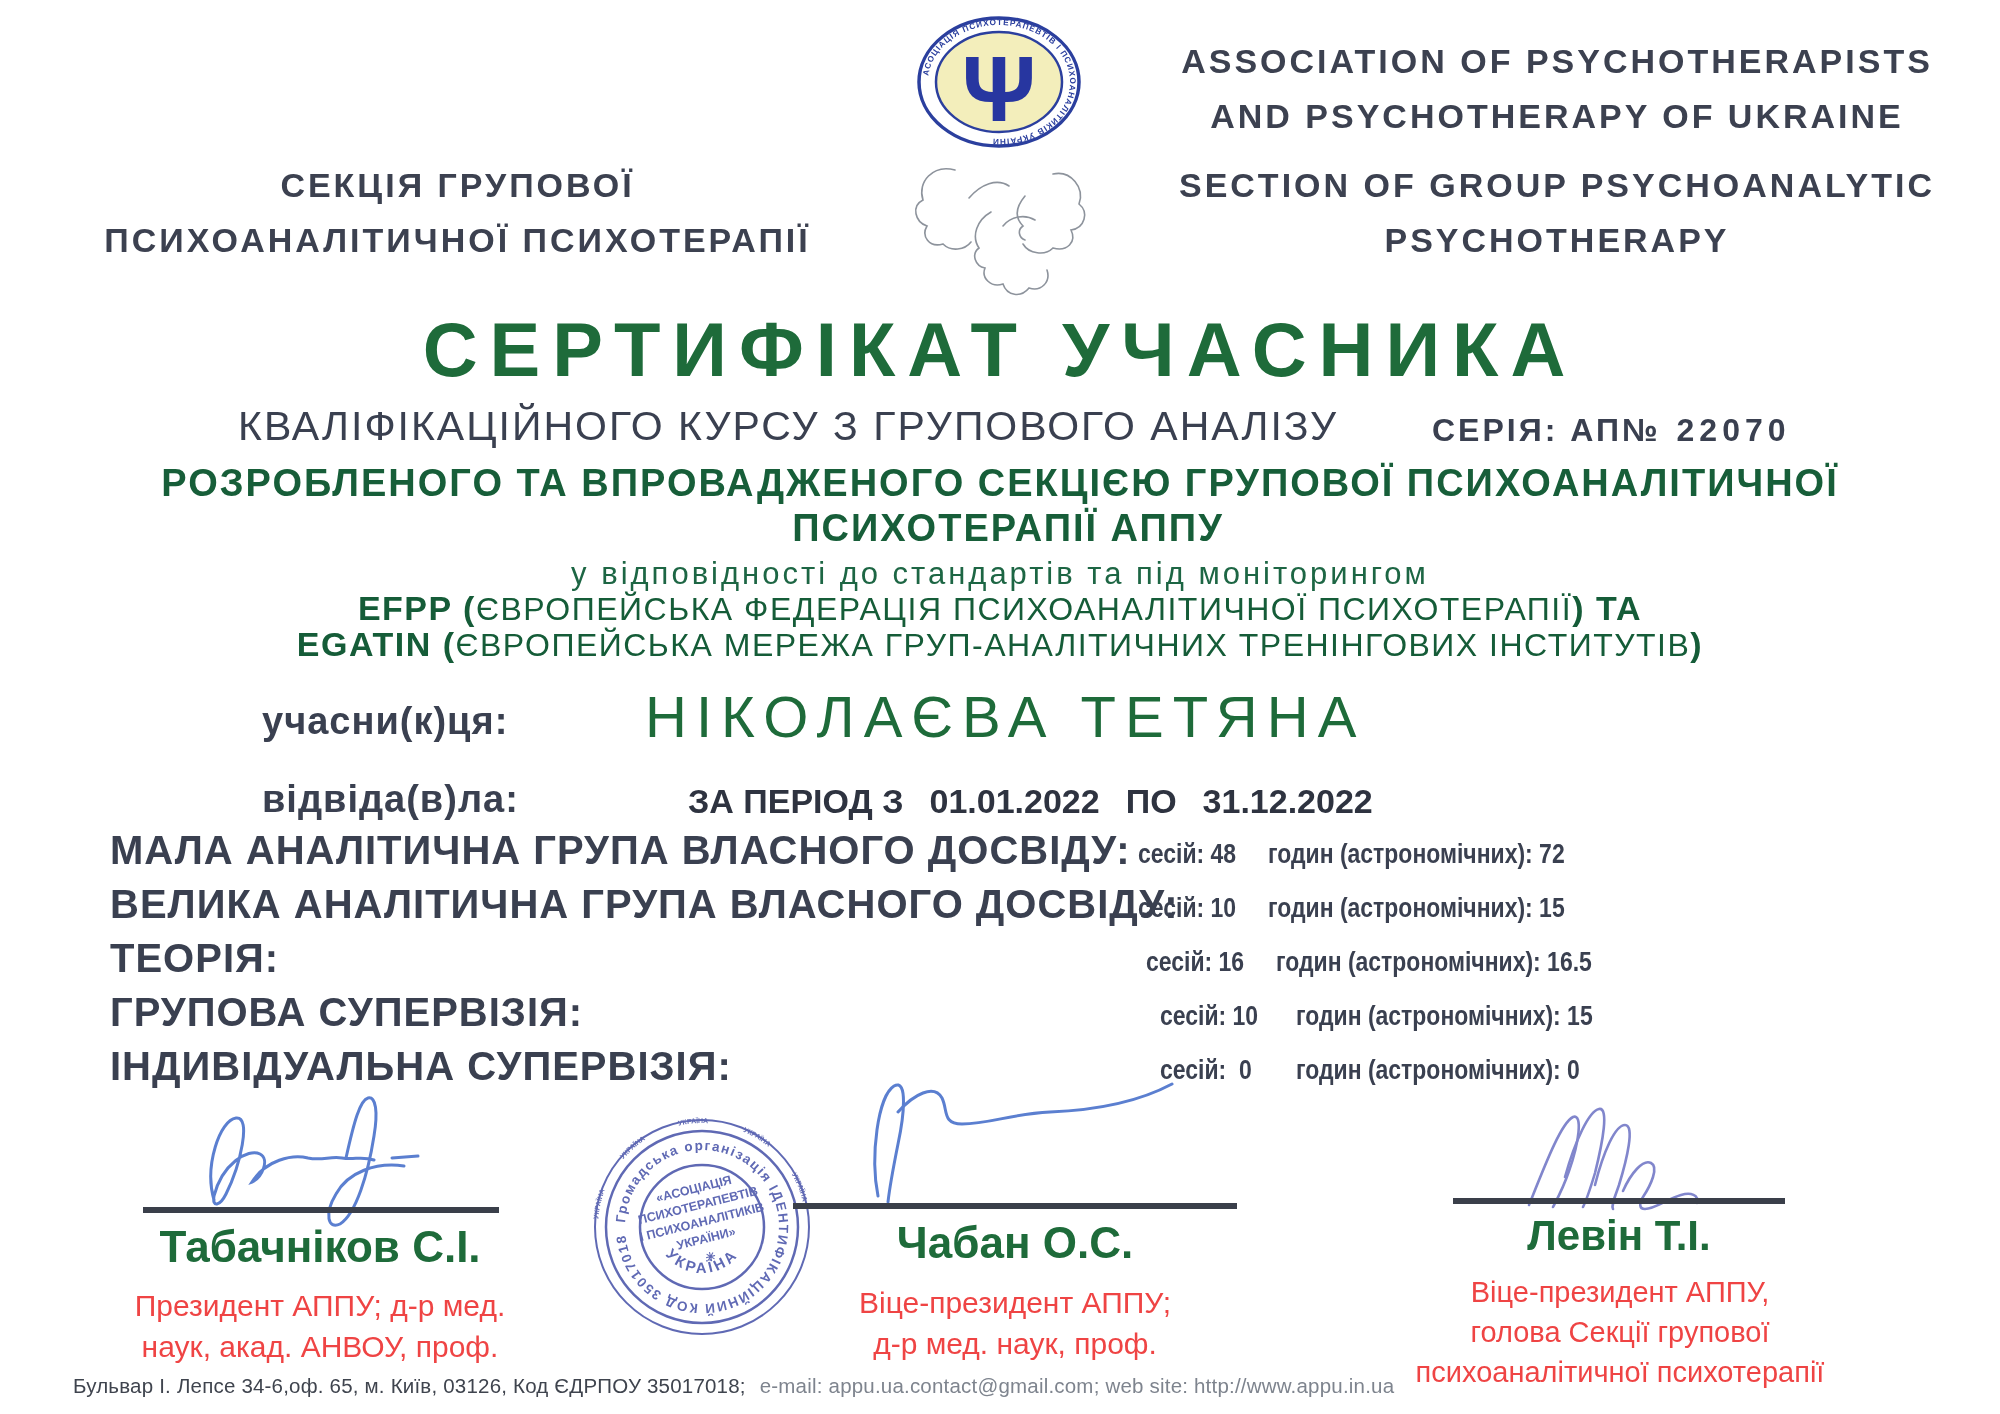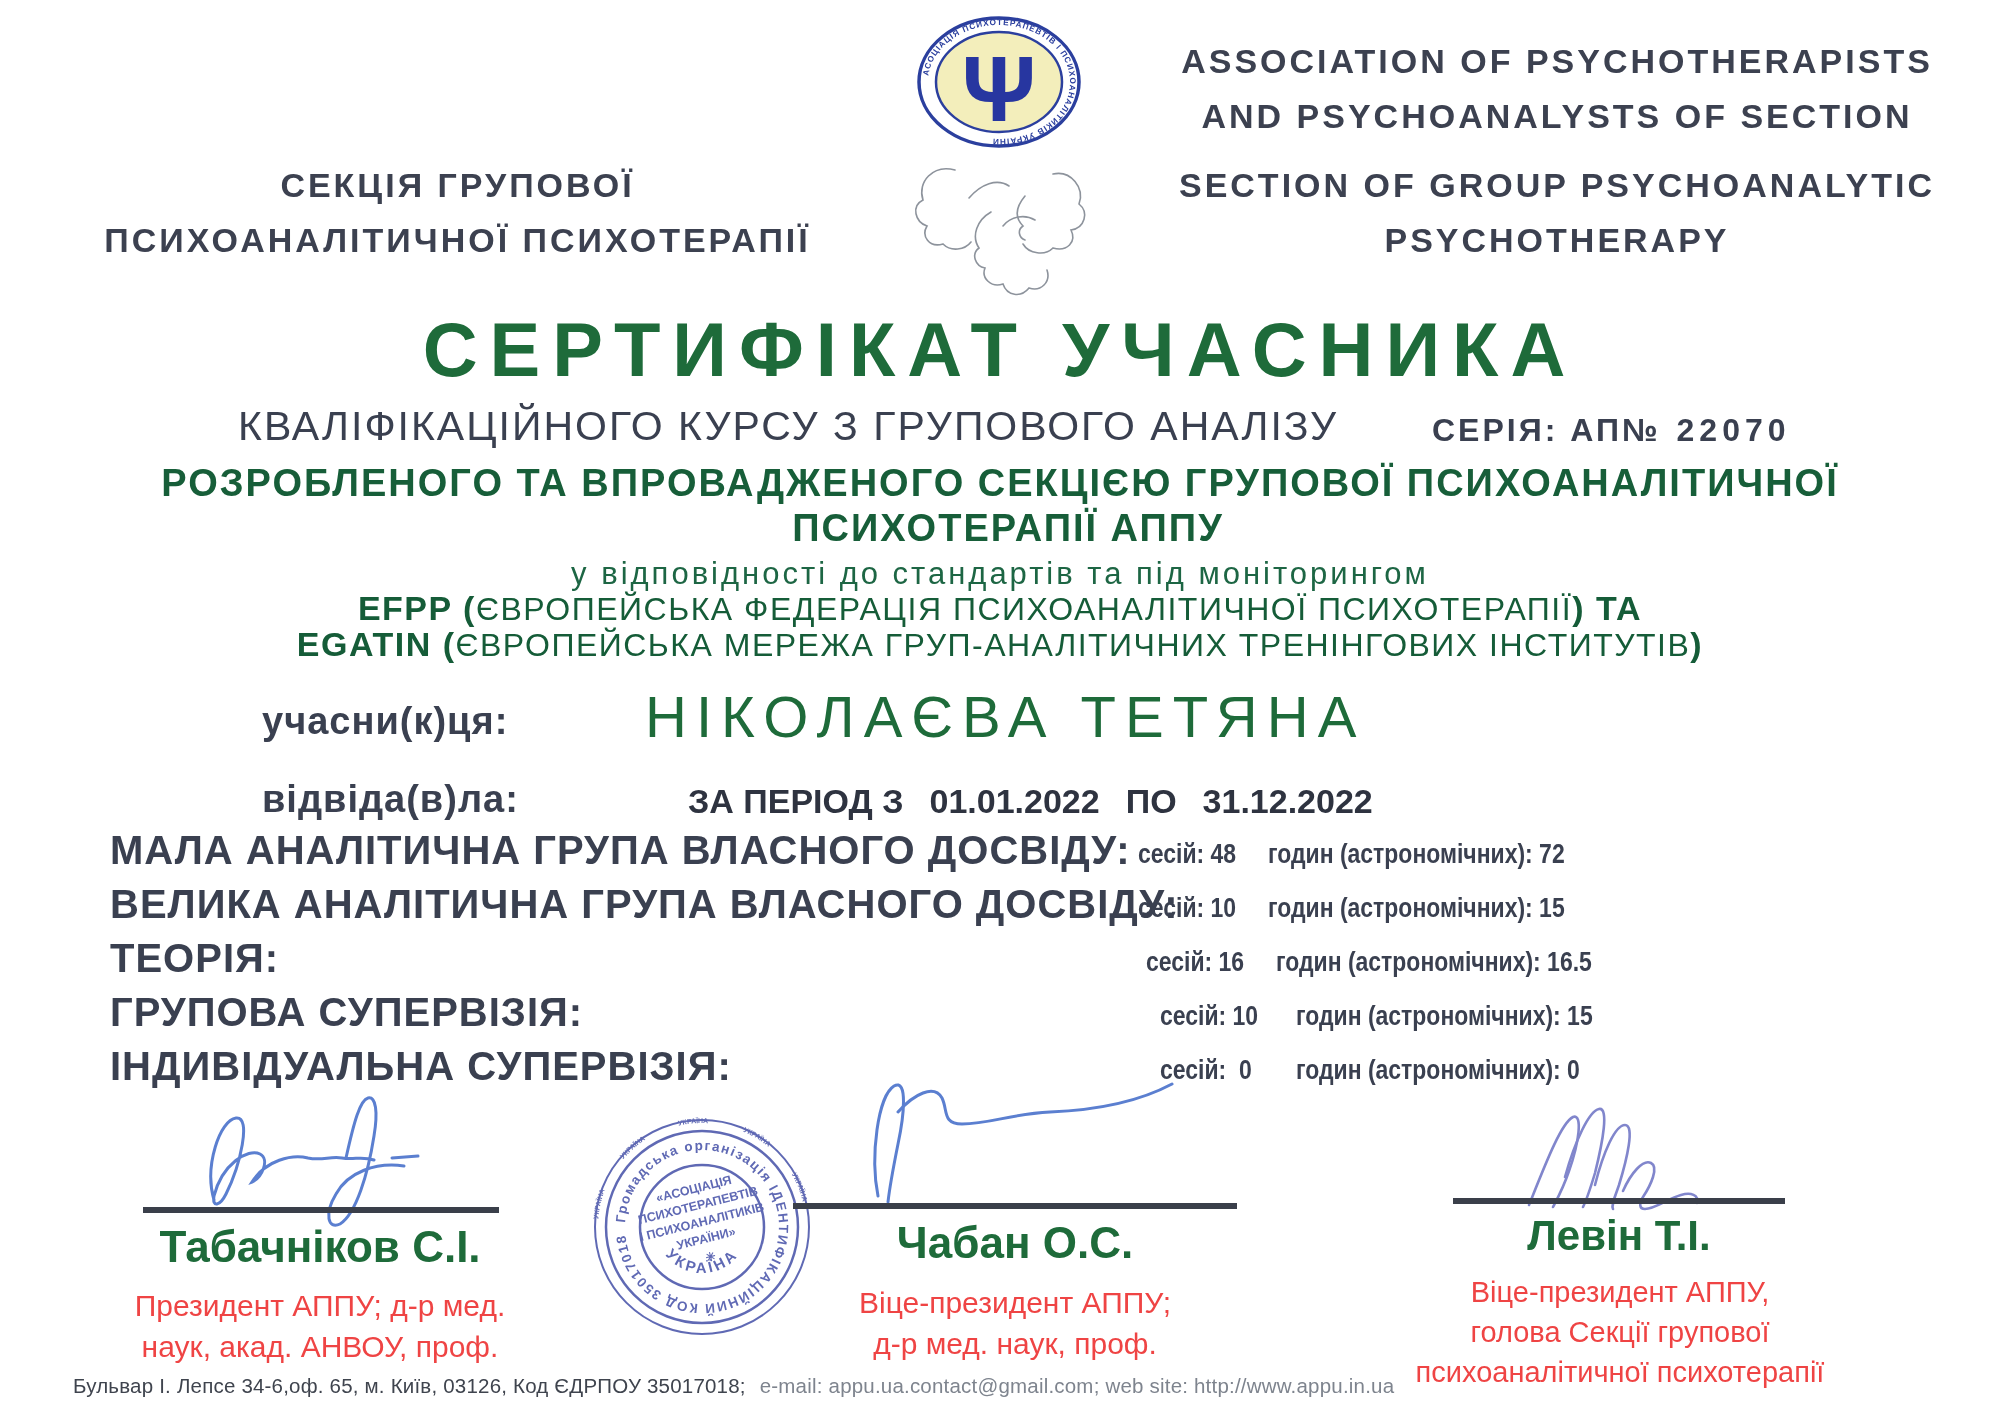--- a/index.html
+++ b/index.html
@@ -35,21 +35,21 @@
 
 <div id="page">
 
   <div class="abs hdr" style="left:85px;top:158px;width:745px;">
     <div>СЕКЦІЯ ГРУПОВОЇ</div>
     <div>ПСИХОАНАЛІТИЧНОЇ ПСИХОТЕРАПІЇ</div>
   </div>
 
   <div class="abs hdr" style="left:1172px;top:34px;width:770px;">
     <div>ASSOCIATION OF PSYCHOTHERAPISTS</div>
-    <div>AND PSYCHOANALYSTS OF SECTION</div>
+    <div>AND PSYCHOTHERAPY OF UKRAINE</div>
   </div>
   <div class="abs hdr" style="left:1172px;top:158px;width:770px;">
     <div>SECTION OF GROUP PSYCHOANALYTIC</div>
     <div>PSYCHOTHERAPY</div>
   </div>
 
   <svg class="abs" style="left:893px;top:8px;" width="212" height="150" viewBox="0 0 212 150">
     <defs>
       <path id="logoRing" d="M 106,74 m -71,0 a 71,57 0 1,1 142,0 a 71,57 0 1,1 -142,0"></path>
     </defs>

